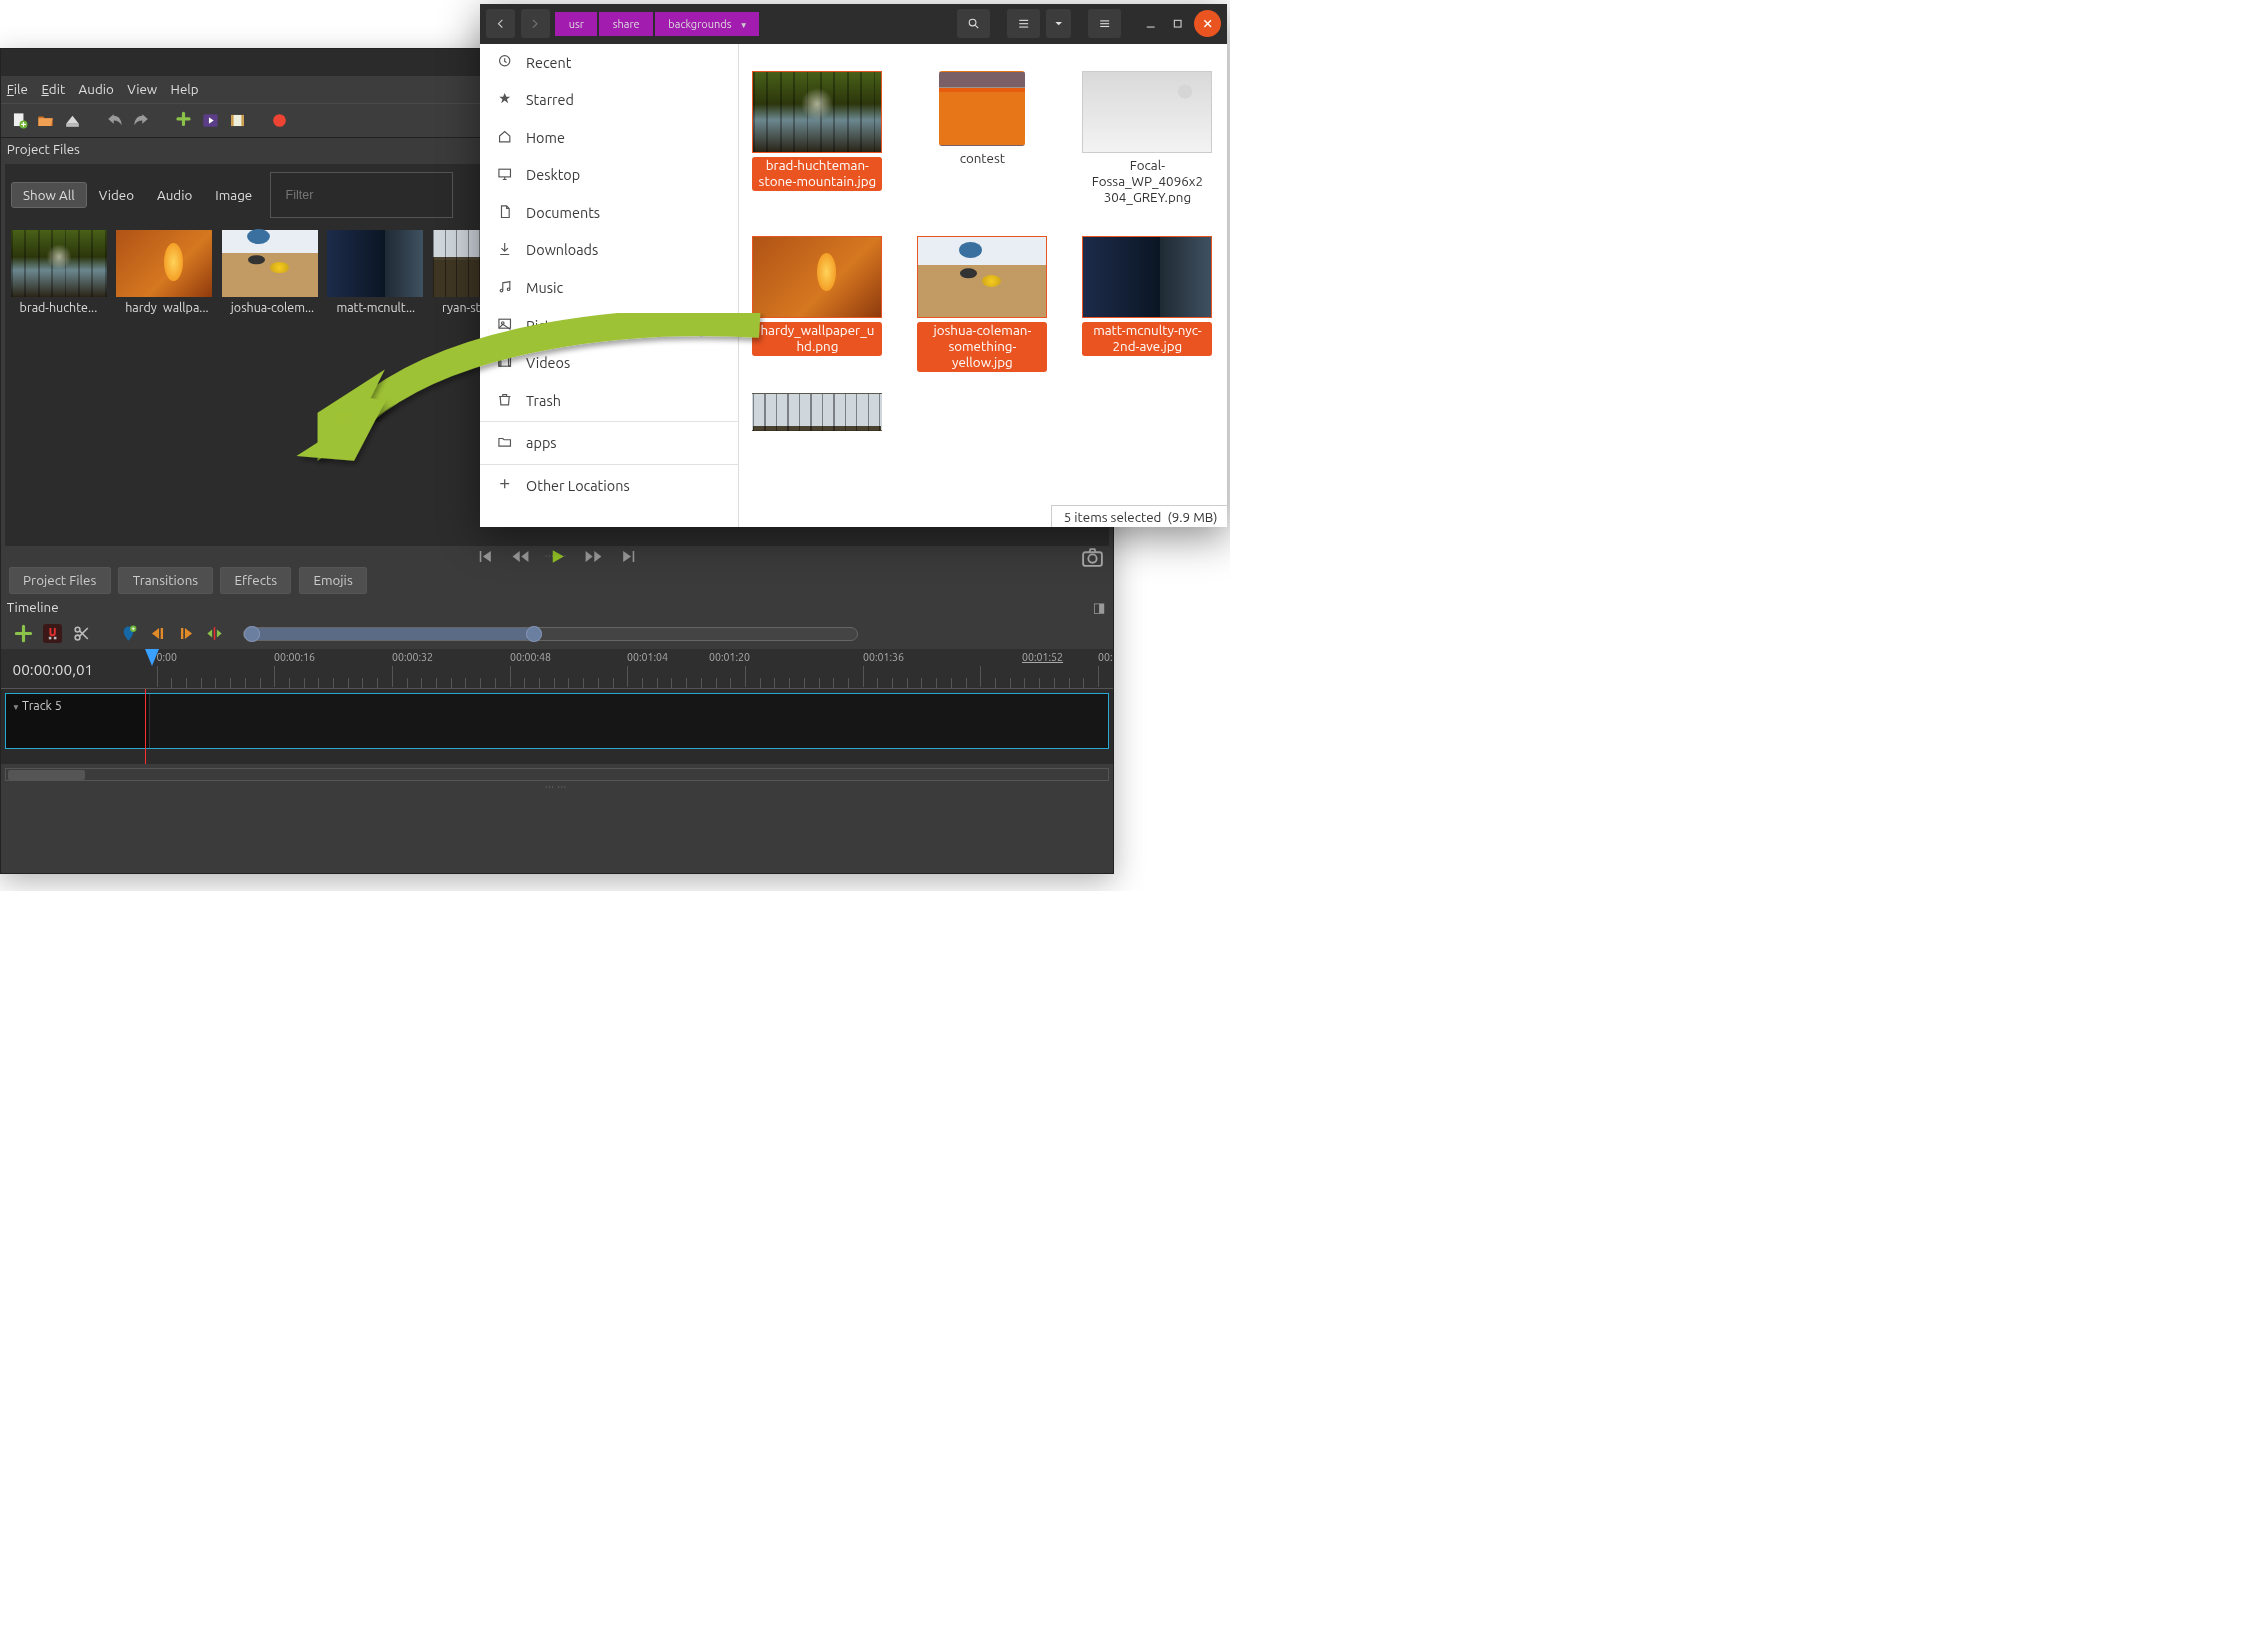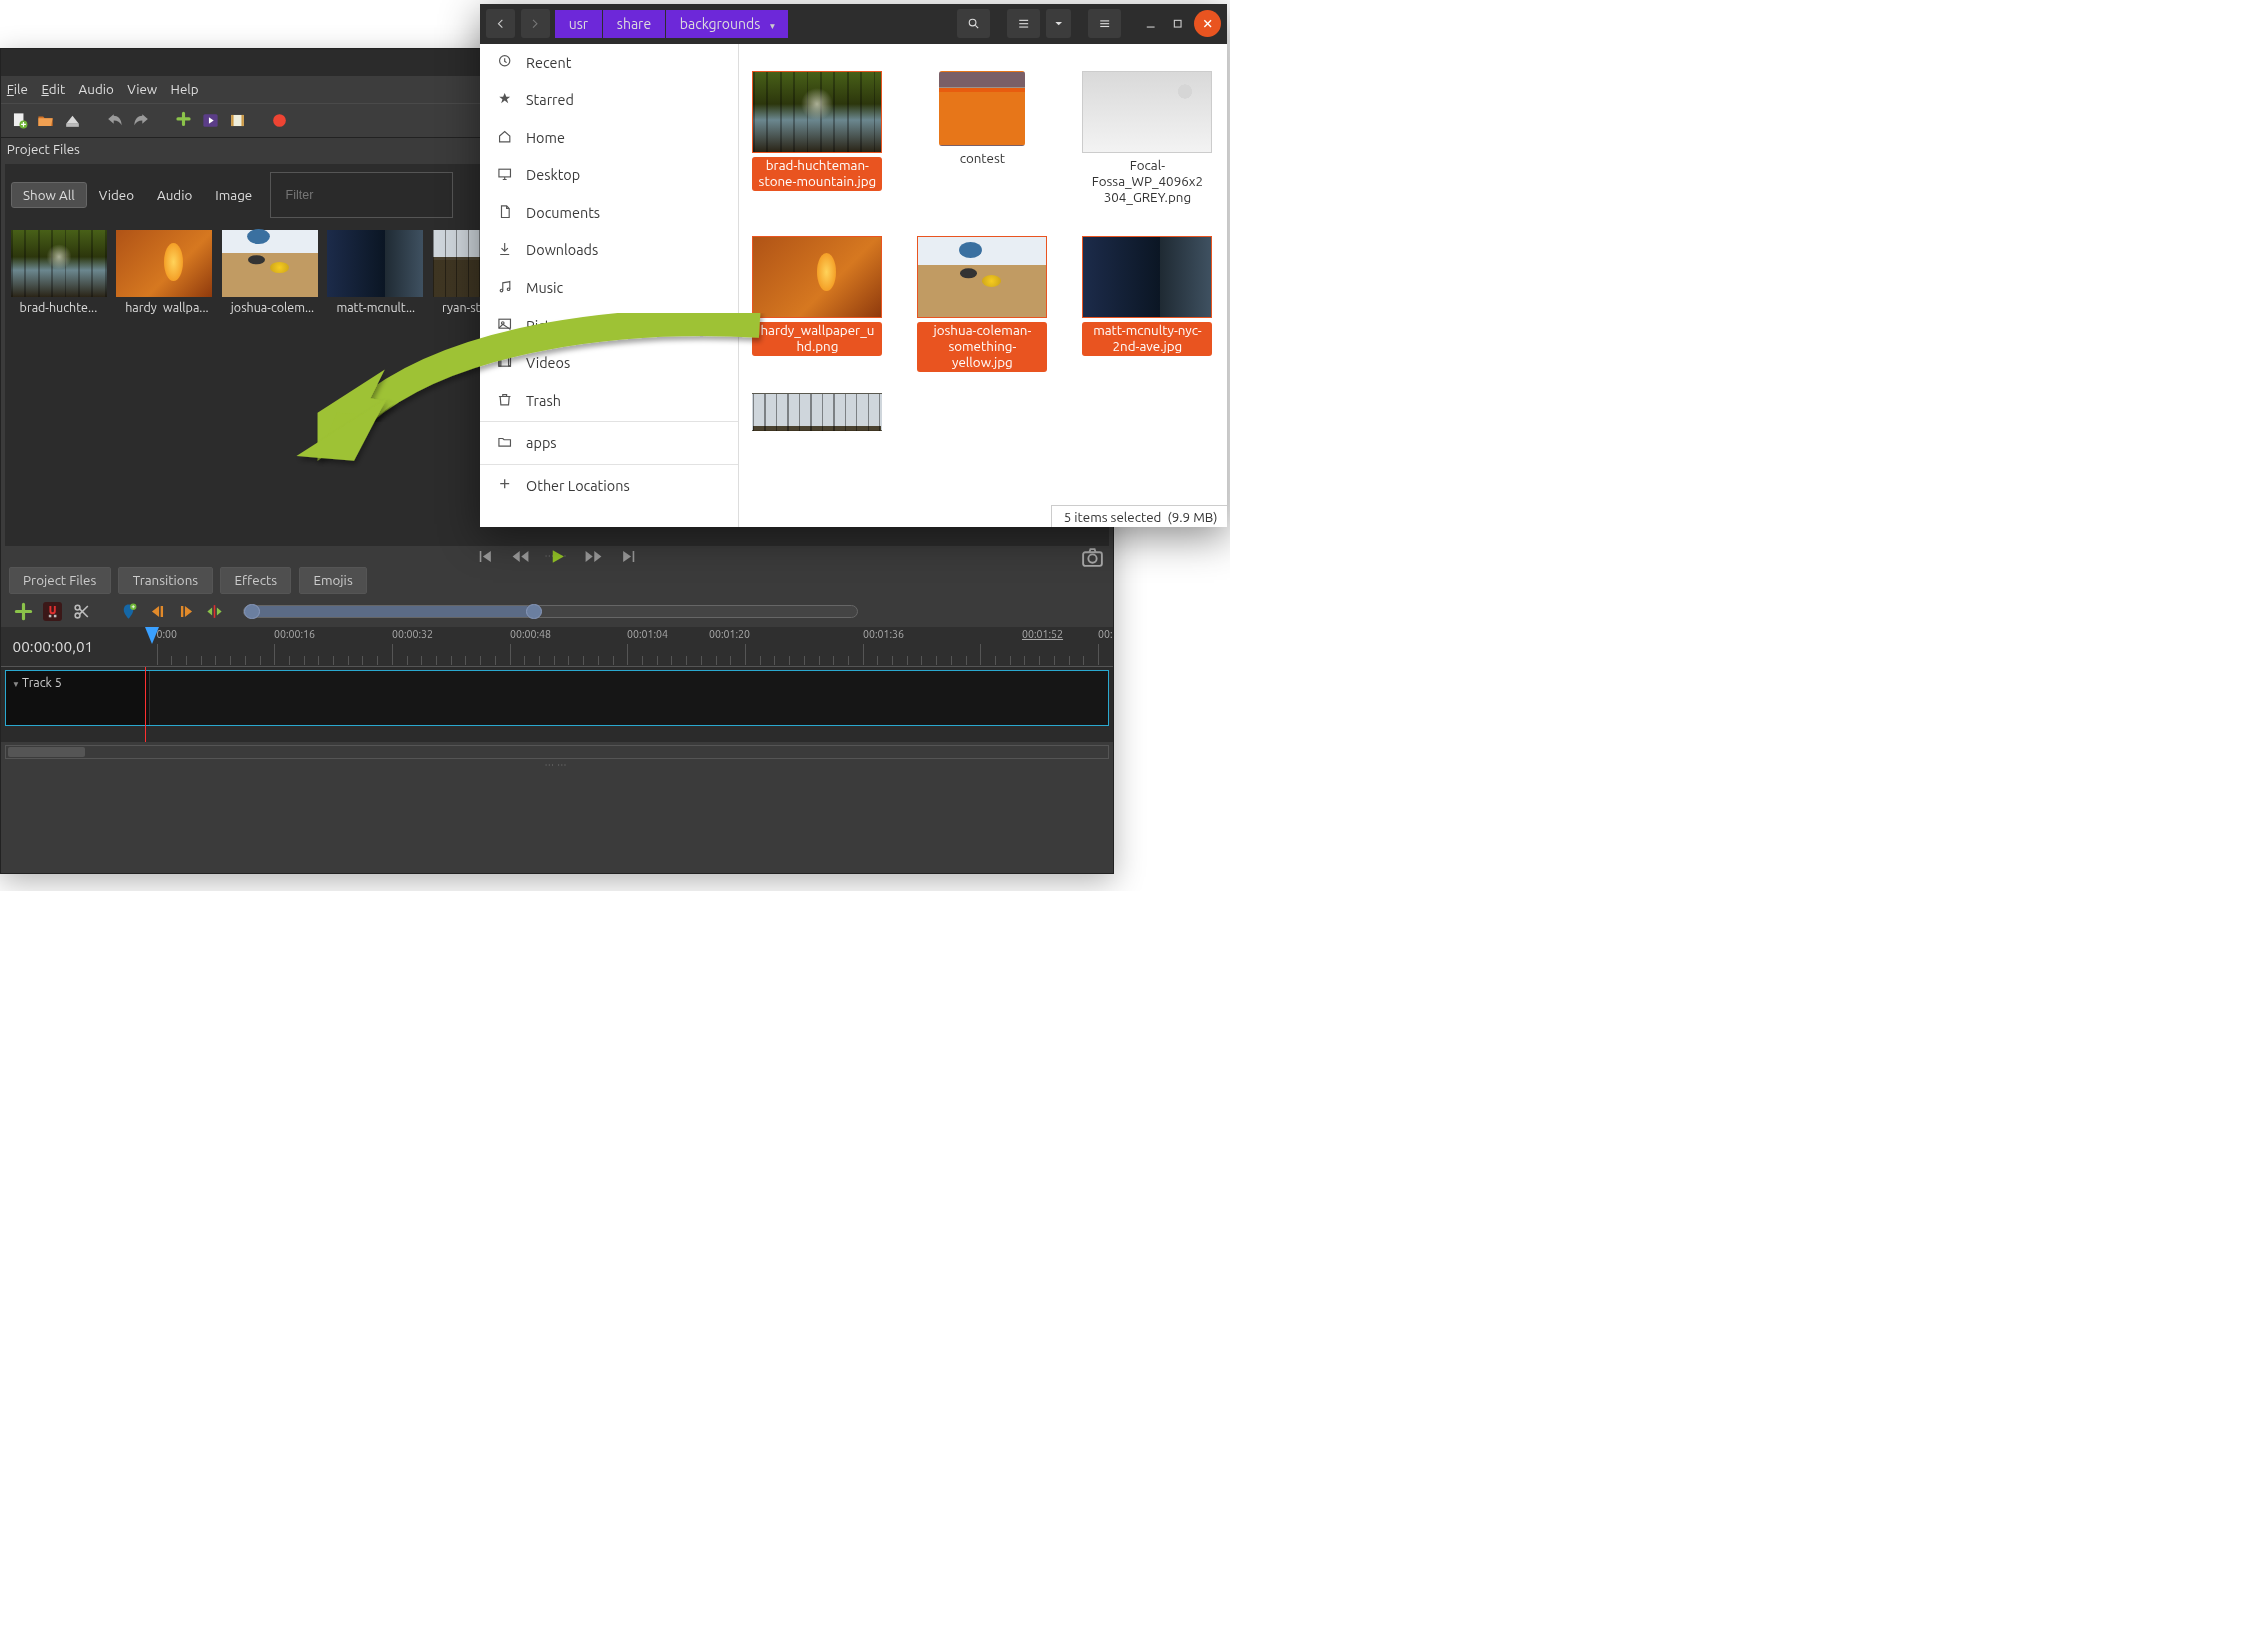--- a/index.html
+++ b/index.html
@@ -81,21 +81,21 @@
 
   .os-transport { position:absolute; left:0; right:0; top:494px; display:flex; justify-content:center; gap:17.3px; height:29px; align-items:center; color:#aaa;}
   .os-transport svg{width:19px;height:19px;}
   .camera-ico { position:absolute; right:7.7px; top:496px; width:25px; height:21px; color:#bbb;}
 
   
   #fm { position: absolute; left: 480px; top: 3.8px; width: 747px; height: 523px; background:#fff; box-shadow:0 9.6px 38px rgba(0,0,0,0.45); }
   .fm-header { height: 40px; background:#2d2d2d; display:flex; align-items:center; padding:0 5.8px; gap:5.8px; }
   .fm-nav-btn { width:29px; height:29px; background:#3c3c3c; color:#bbb; display:flex;align-items:center;justify-content:center; border-radius:2.9px;}
   .fm-path { display:flex; gap:1.9px; }
-  .fm-path .seg { background:#6d28d9; color:#ddd; padding:5.8px 13.4px; font-size:14px; position:relative;}
+  .fm-path .seg { background:#a21caf; color:#ddd; padding:5.8px 13.4px; font-size:11px; position:relative;}
   .fm-path .seg.dropdown::after{ content:"▾"; margin-left:9.6px; color:#ccc; font-size:9.6px;}
   .fm-spacer { flex:1; }
   .fm-tool { width:33px; height:29px; background:#3c3c3c; color:#ddd; display:flex;align-items:center;justify-content:center; border-radius:2.9px;}
   .fm-tool.small{width:25px;}
   .fm-close { width:27px;height:27px;border-radius:50%;background:#e95420;color:#fff;display:flex;align-items:center;justify-content:center;}
   .fm-tool svg,.fm-nav-btn svg,.fm-close svg{width:13.4px;height:13.4px;}
 
   .fm-body { display:flex; height: calc(100% - 40px); }
   .fm-sidebar { width:259px; border-right:1px solid #ddd; overflow:hidden;}
   .fm-sb-item { display:flex; align-items:center; gap:13.4px; padding:9.6px 17.3px; font-size:14.4px; color:#3a3a3a; }
@@ -255,20 +255,26 @@
 
   <div class="os-resize-handle">⋯⋯</div>
 
   <div class="os-bottom-tabs">
     <span class="bt">Project Files</span>
     <span class="bt">Transitions</span>
     <span class="bt">Effects</span>
     <span class="bt">Emojis</span>
   </div>
 
+  <div class="os-timeline-label">
+    <span>Timeline</span>
+    <span class="panel-icons">
+        <span>◨</span>
+      </span>
+  </div>
 
   <div class="os-tl-toolbar">
     <span class="icon">
         <svg viewBox="0 0 24 24">
           <path d="M12 3v18M3 12h18" stroke="#8bc34a" stroke-width="4" stroke-linecap="round"></path>
         </svg>
       </span>
     <span class="icon" style="background:#3b1818;padding:1.9px;border-radius:2.9px;">
         <svg viewBox="0 0 24 24" fill="#e03030">
           <path d="M7 3v8a5 5 0 0010 0V3h-3v8a2 2 0 11-4 0V3z"></path>

